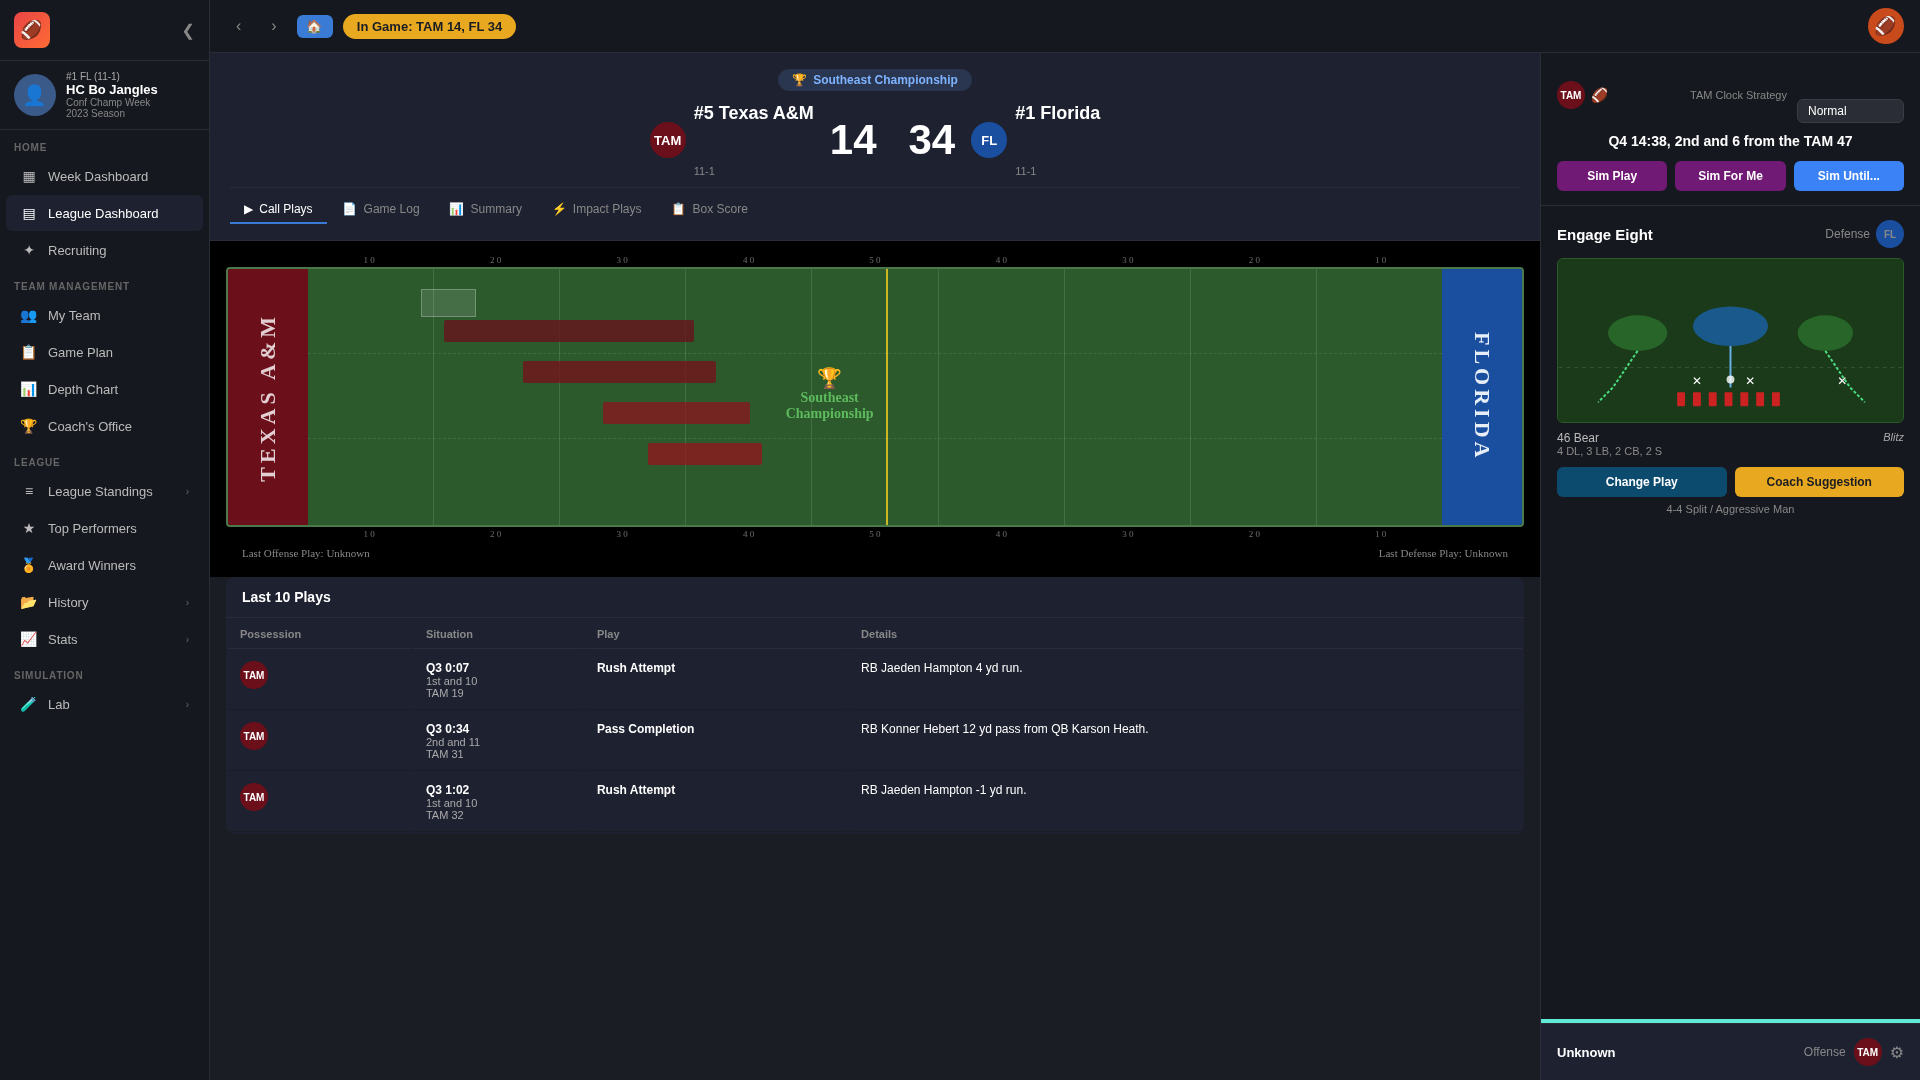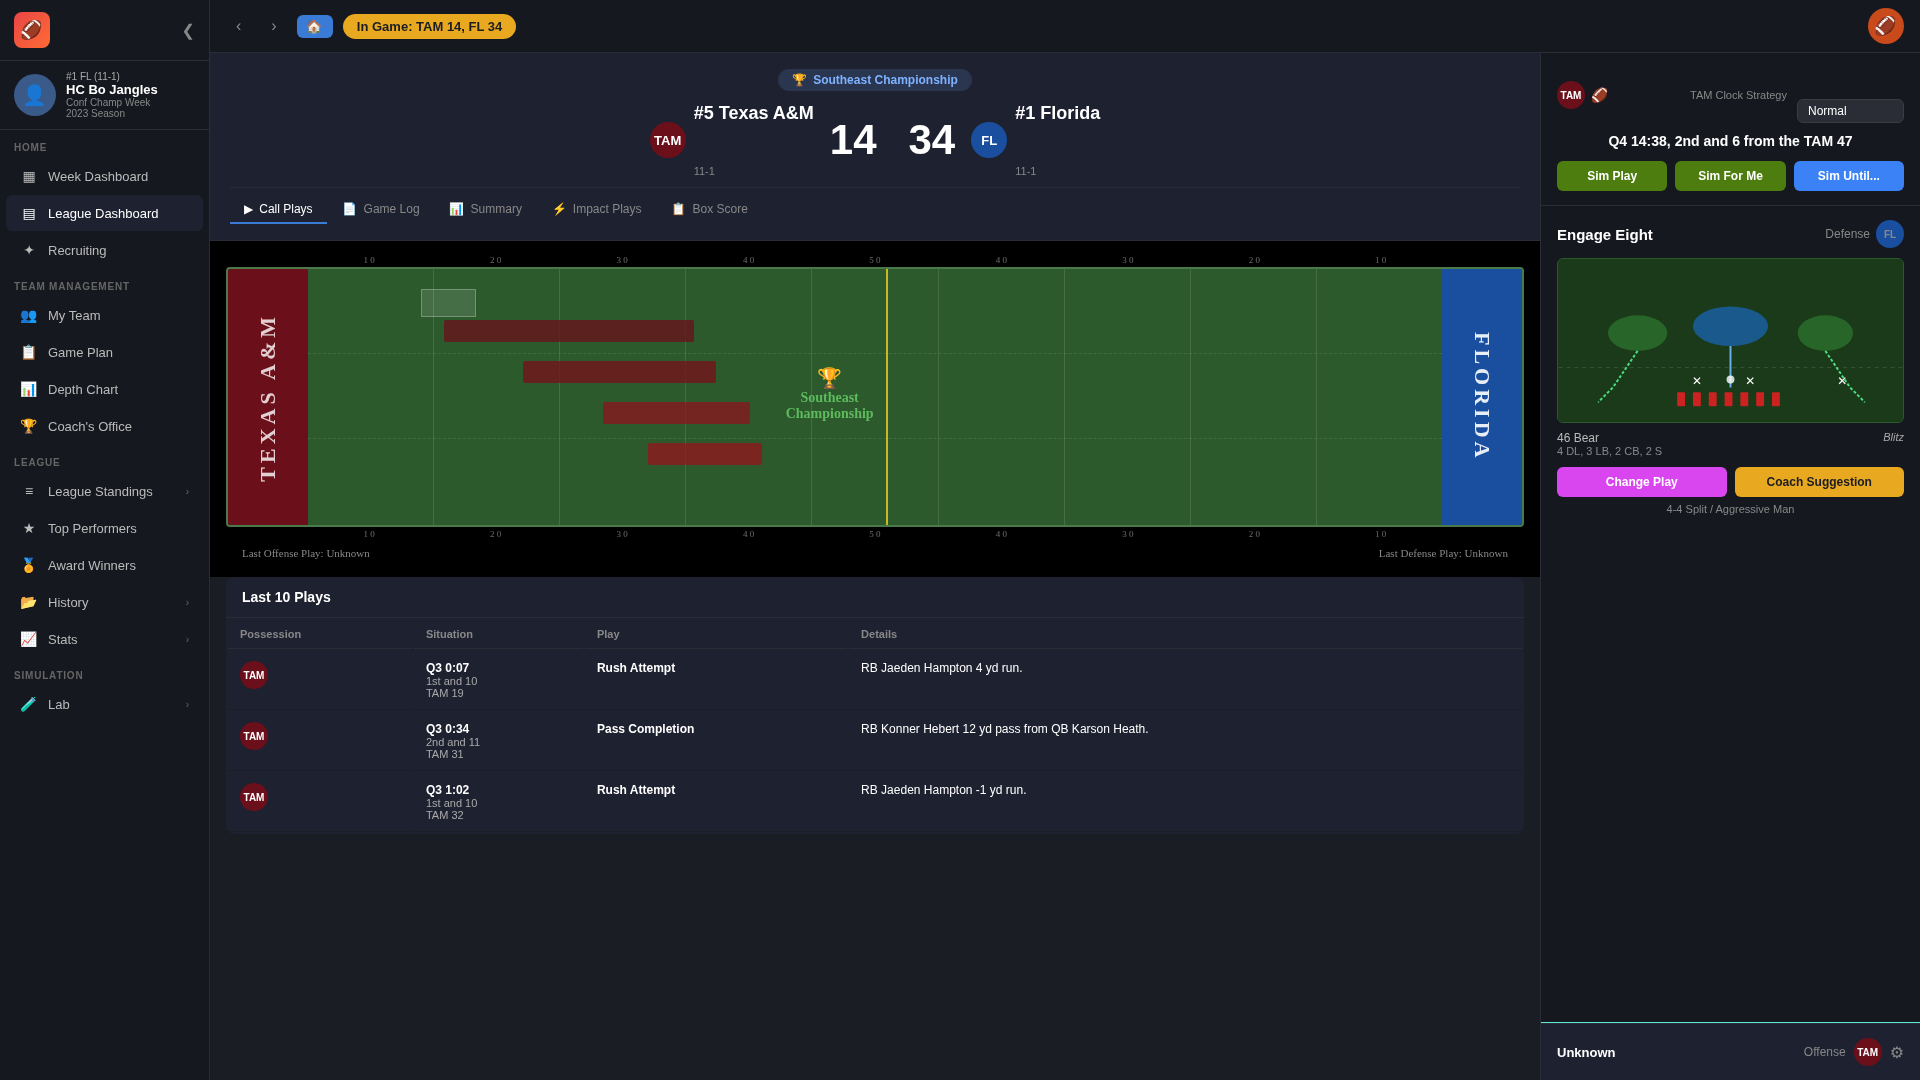--- a/index.html
+++ b/index.html
@@ -77,36 +77,36 @@
 
     
     .right-panel { width: 380px; background: #16181f; border-left: 1px solid #2a2d35; display: flex; flex-direction: column; overflow-y: auto; flex-shrink: 0; }
     .sim-controls { padding: 14px 16px; border-bottom: 1px solid #2a2d35; }
     .clock-strategy-row { display: flex; align-items: center; justify-content: flex-end; gap: 10px; margin-bottom: 10px; }
     .clock-label { font-size: 11px; color: #888; }
     .clock-select { background: #2a2d35; border: 1px solid #3a3d45; color: #fff; padding: 4px 10px; border-radius: 6px; font-size: 12px; appearance: none; cursor: pointer; padding-right: 24px; margin-top: 32px; }
     .sim-situation { font-size: 14px; font-weight: 700; margin-bottom: 12px; text-align: center; }
     .sim-buttons { display: flex; gap: 8px; }
     .sim-btn { flex: 1; padding: 8px; border-radius: 6px; border: none; cursor: pointer; font-size: 12px; font-weight: 600; }
-    .sim-btn-green { background: #4d7c0f; color: #fff; }
+    .sim-btn-green { background: #701a75; color: #fff; }
     .sim-btn-blue { background: #3b82f6; color: #fff; }
 
     
-    .play-section { padding: 14px 16px; border-bottom: 1px solid #5eead4; flex: 1; }
+    .play-section { padding: 14px 16px; border-bottom: 4px solid #5eead4; flex: 1; }
     .play-header { display: flex; align-items: center; justify-content: space-between; margin-bottom: 10px; }
     .play-name { font-size: 15px; font-weight: 700; }
     .play-type-badge { display: flex; align-items: center; gap: 6px; font-size: 12px; color: #888; }
     .fl-badge { width: 28px; height: 28px; border-radius: 50%; background: #1a4fa0; display: flex; align-items: center; justify-content: center; font-size: 10px; font-weight: 700; }
     .play-diagram { background: #1a3a1a; border: 1px solid #2a5a2a; border-radius: 6px; height: 165px; position: relative; overflow: hidden; margin-bottom: 8px; }
     .play-formation-name { font-size: 12px; color: #bbb; }
     .play-formation-sub { font-size: 11px; color: #888; }
     .play-blitz { font-size: 11px; color: #aaa; text-align: right; font-style: italic; }
     .play-actions { display: flex; gap: 8px; margin-top: 10px; }
     .play-action-btn { flex: 1; padding: 8px; border-radius: 6px; border: none; cursor: pointer; font-size: 12px; font-weight: 600; }
-    .play-action-change { background: #d946ef; color: #fff; }
+    .play-action-change { background: #0c4a6e; color: #fff; }
     .play-action-suggest { background: #e8a820; color: #1a1d23; }
     .play-note { font-size: 11px; color: #888; text-align: center; margin-top: 6px; }
 
     
     .offense-section { padding: 14px 16px; background: #1e2130; display: flex; align-items: center; justify-content: space-between; border-top: 1px solid #2a2d35; }
     .offense-label { font-size: 13px; font-weight: 600; }
     .offense-right { display: flex; align-items: center; gap: 8px; }
     .tam-badge { width: 28px; height: 28px; border-radius: 50%; background: #6b0f1a; display: flex; align-items: center; justify-content: center; font-size: 10px; font-weight: 700; }
     .settings-icon { color: #888; font-size: 16px; cursor: pointer; }
 

